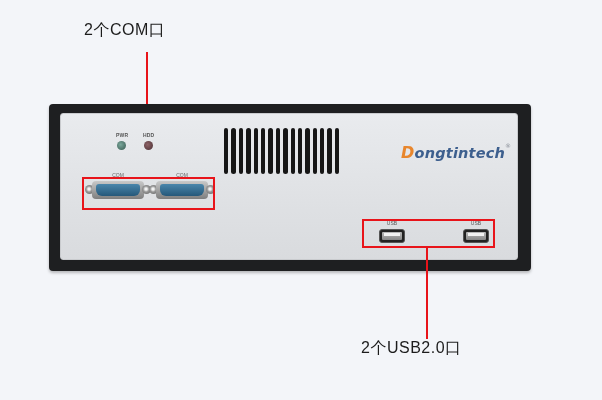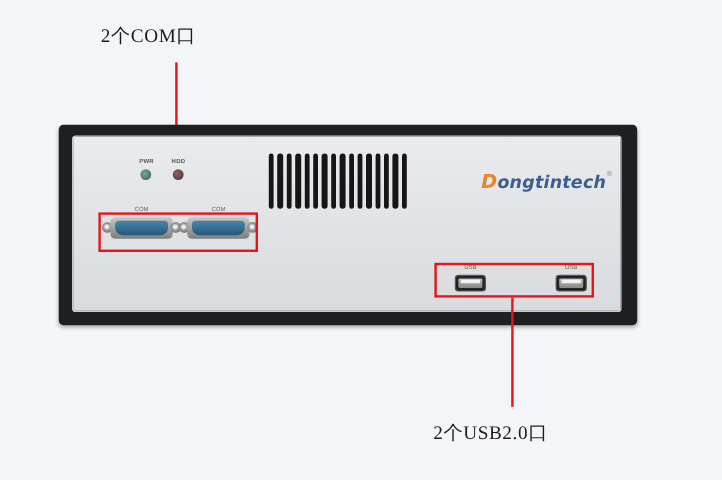--- a/index.html
+++ b/index.html
@@ -4,28 +4,28 @@
   <style>
     * { margin: 0; padding: 0; box-sizing: border-box; }
     html, body { width: 602px; height: 400px; overflow: hidden; }
     body {
       background: #f3f5f9;
       font-family: "Liberation Sans", sans-serif;
       position: relative;
     }
     .label {
       position: absolute;
-      font-family: Liberation Serif, serif;
+      font-family: Liberation Sans, sans-serif;
       font-size: 16px;
       color: #1c1c1c;
       letter-spacing: 0.5px;
       white-space: nowrap;
     }
     #label-com { left: 84px; top: 20px; }
-    #label-usb { left: 361px; top: 351px; }
+    #label-usb { left: 361px; top: 338px; }
 
     .case {
       position: absolute;
       left: 49px; top: 104px;
       width: 482px; height: 167px;
       background: #1e1f21;
       border-radius: 4px;
       box-shadow: 0 2px 3px rgba(0,0,0,0.25);
     }
     .panel {

